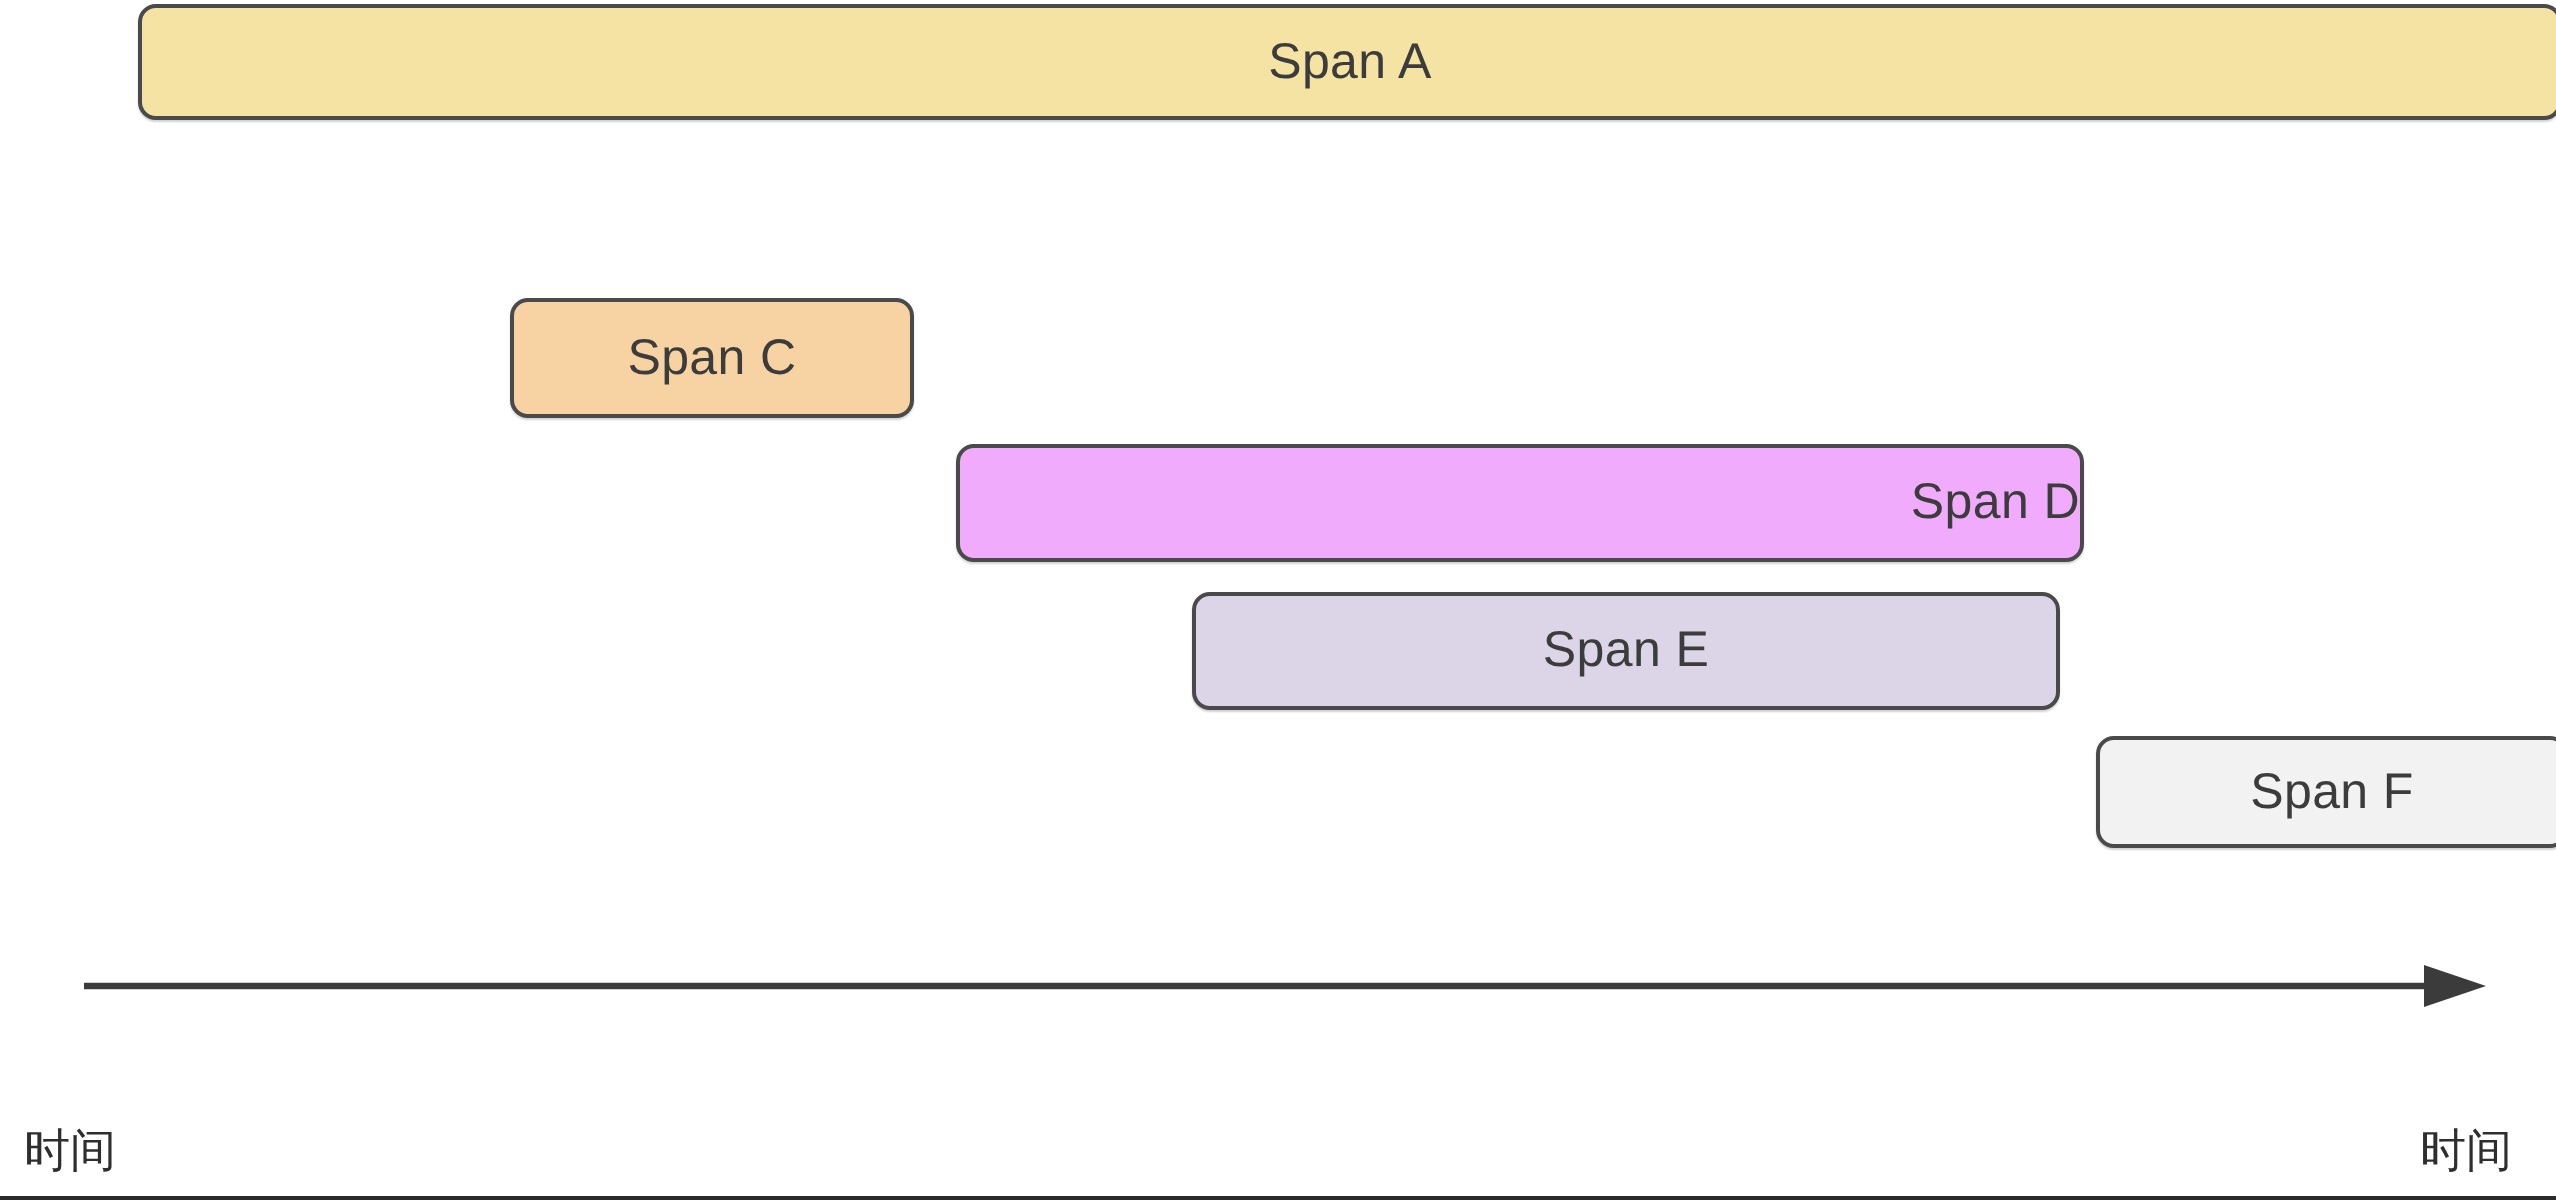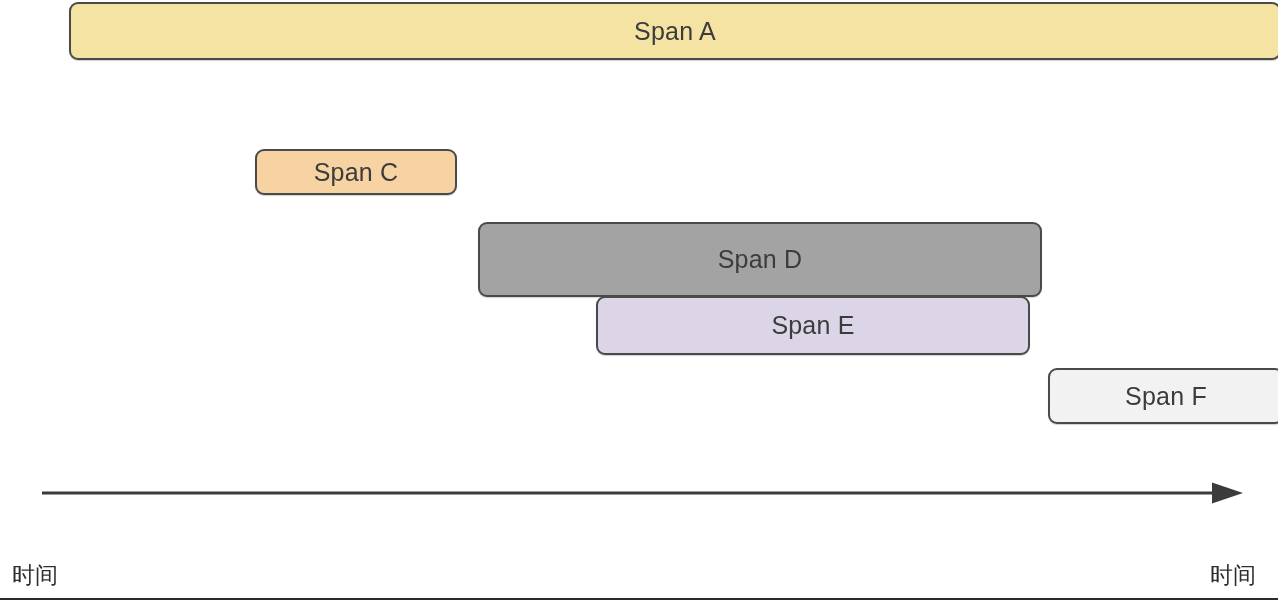--- a/index.html
+++ b/index.html
@@ -93,25 +93,25 @@
 
 <div id="diagram" style="background: rgb(255, 255, 255); border-bottom-color: rgb(43, 43, 43);">
 
   <div class="spans-layer">
 
     <div class="span-bar" id="span-bar-0" style="left: 33px; top: 2px; width: 1212px; height: 58px; background: rgb(245, 227, 164); border-color: rgb(74, 74, 74);">
       <span class="span-label" style="color: rgb(60, 60, 60);">Span A</span>
     </div>
 
 
-    <div class="span-bar" id="span-bar-2" style="left: 219px; top: 149px; width: 202px; height: 46px; background: rgb(247, 210, 162); border-color: rgb(74, 74, 74);">
+    <div class="span-bar" id="span-bar-2" style="left: 219px; top: 149px; width: 202px; height: 60px; background: rgb(247, 210, 162); border-color: rgb(74, 74, 74);">
       <span class="span-label" style="color: rgb(60, 60, 60);">Span C</span>
     </div>
 
-    <div class="span-bar" id="span-bar-3" style="left: 442px; top: 222px; width: 564px; height: 75px; background: #a3a3a3; border-color: rgb(74, 74, 74);">
+    <div class="span-bar" id="span-bar-3" style="left: 442px; top: 222px; width: 564px; height: 59px; background: #f0abfc; border-color: rgb(74, 74, 74); justify-content: flex-end;">
       <span class="span-label" style="color: rgb(60, 60, 60);">Span D</span>
     </div>
 
     <div class="span-bar" id="span-bar-4" style="left: 560px; top: 296px; width: 434px; height: 59px; background: rgb(220, 213, 231); border-color: rgb(74, 74, 74);">
       <span class="span-label" style="color: rgb(60, 60, 60);">Span E</span>
     </div>
 
     <div class="span-bar" id="span-bar-5" style="left: 1012px; top: 368px; width: 236px; height: 56px; background: rgb(242, 242, 242); border-color: rgb(74, 74, 74);">
       <span class="span-label" style="color: rgb(60, 60, 60);">Span F</span>
     </div>

